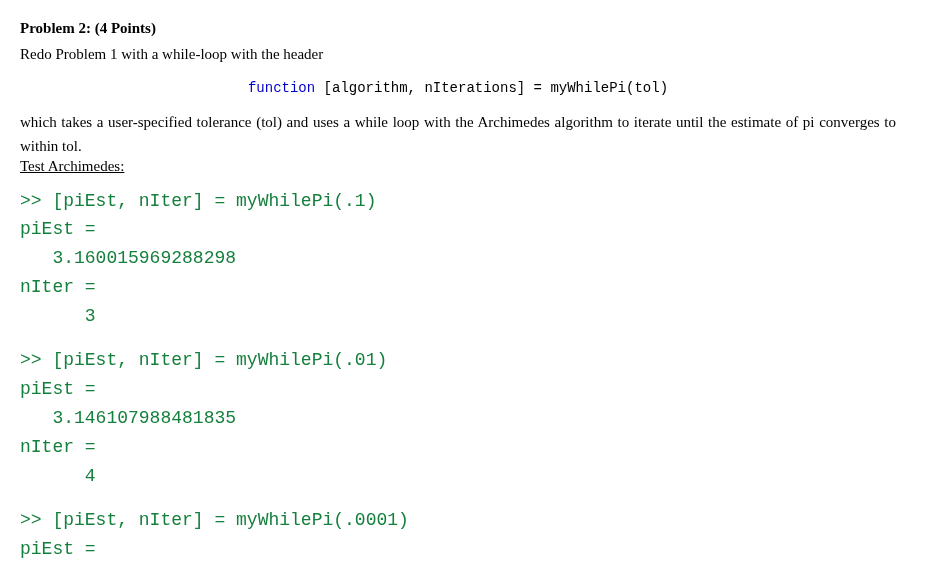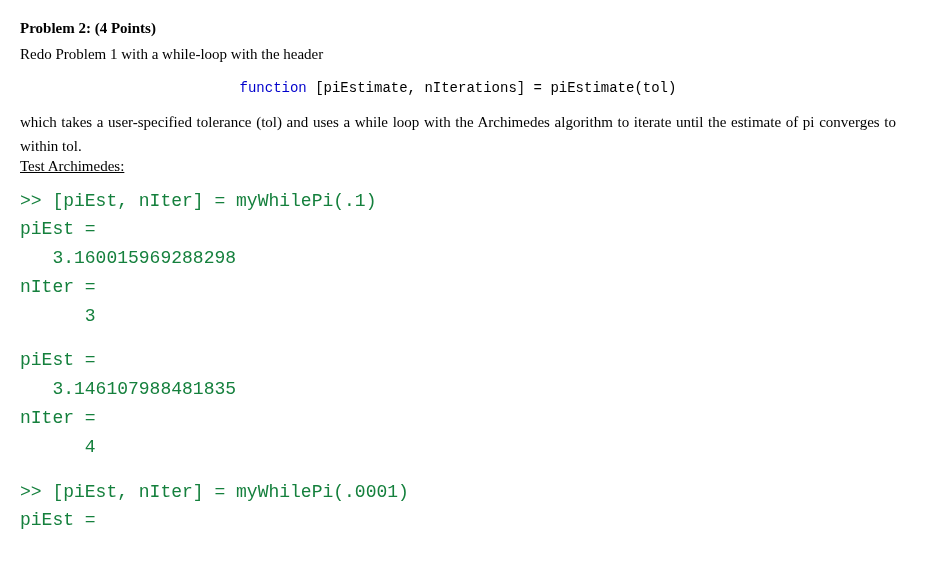--- a/index.html
+++ b/index.html
@@ -61,38 +61,39 @@
 </head>
 <body>
 
 <div>
 
   <div class="problem-header">Problem 2: (4 Points)</div>
 
   <div class="intro-text">Redo Problem 1 with a while-loop with the header</div>
 
   <div class="code-center">
-    <span class="keyword">function</span><span> [piEstimate, nIterations] = piEstimate(tol)</span>
+    <span class="keyword">function</span><span> [algorithm, nIterations] = myWhilePi(tol)</span>
   </div>
 
   <div class="description-text">which takes a user-specified tolerance (tol) and uses a while loop with the Archimedes algorithm to iterate until the estimate of pi converges to within tol.</div>
 
   <span class="test-functions-label">Test Archimedes:</span>
 
   <div>
 
     <div class="code-block">
       <div>&gt;&gt; [piEst, nIter] = myWhilePi(.1)</div>
       <div>piEst =</div>
       <div>&nbsp;&nbsp;&nbsp;3.160015969288298</div>
       <div>nIter =</div>
       <div>&nbsp;&nbsp;&nbsp;&nbsp;&nbsp;&nbsp;3</div>
     </div>
 
     <div class="code-block">
+      <div>&gt;&gt; [piEst, nIter] = myWhilePi(.01)</div>
       <div>piEst =</div>
       <div>&nbsp;&nbsp;&nbsp;3.146107988481835</div>
       <div>nIter =</div>
       <div>&nbsp;&nbsp;&nbsp;&nbsp;&nbsp;&nbsp;4</div>
     </div>
 
     <div class="code-block">
       <div>&gt;&gt; [piEst, nIter] = myWhilePi(.0001)</div>
       <div>piEst =</div>
     </div>

